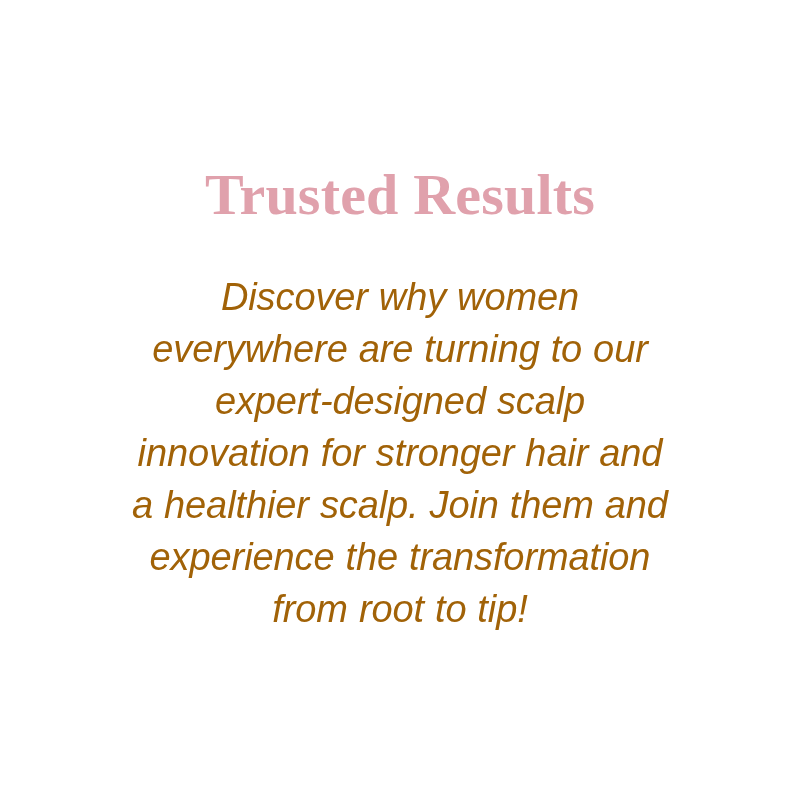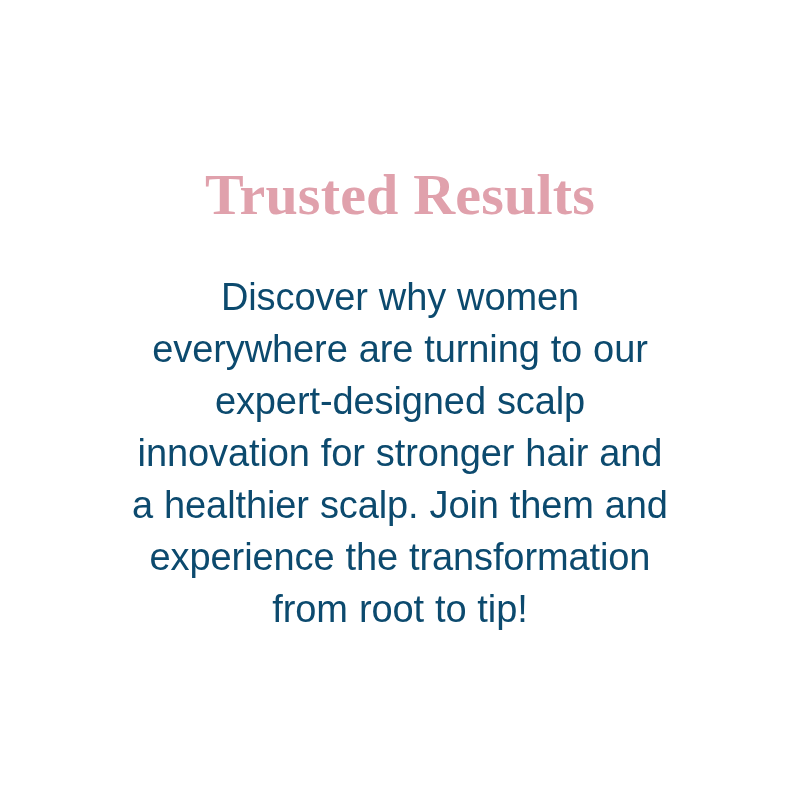--- a/index.html
+++ b/index.html
@@ -40,28 +40,29 @@
     margin: 0;
     padding: 0;
     margin-top: 166px;
   }
 
   .body-copy {
     font-family: "Liberation Sans", "DejaVu Sans", sans-serif;
     font-weight: 400;
     font-size: 38px;
     line-height: 52px;
-    color: #0c4a6e;
+    color: #a16207;
     text-align: center;
     width: 545px;
     margin: 0;
     padding: 0;
     margin-top: 47px;
     letter-spacing: -0.1px;
     word-spacing: 0.5px;
+    font-style: italic;
   }
 </style>
 </head>
 <body>
 
 <div class="card">
 
   <h1 class="heading">Trusted Results</h1>
 
   <p class="body-copy">Discover why women everywhere are turning to our expert-designed scalp innovation for stronger hair and a healthier scalp. Join them and experience the transformation from root to tip!</p>

